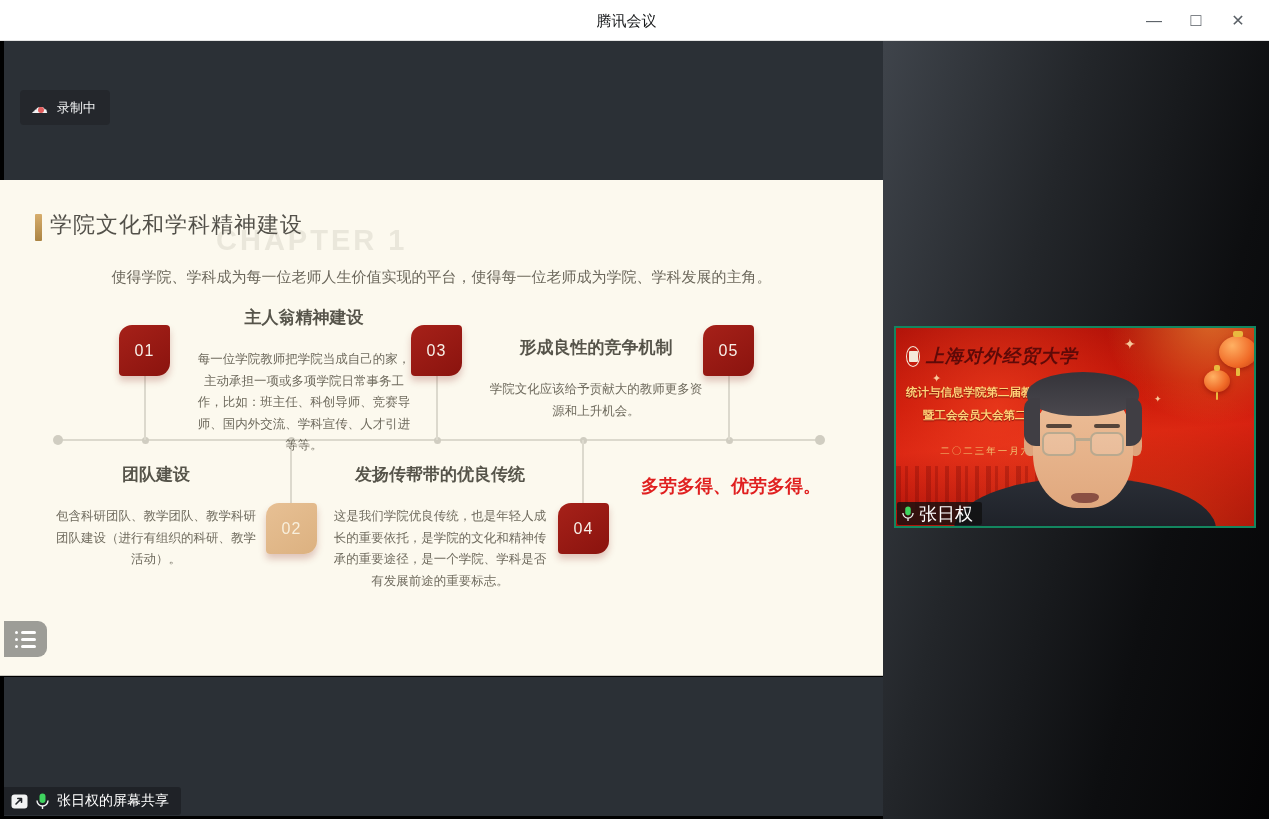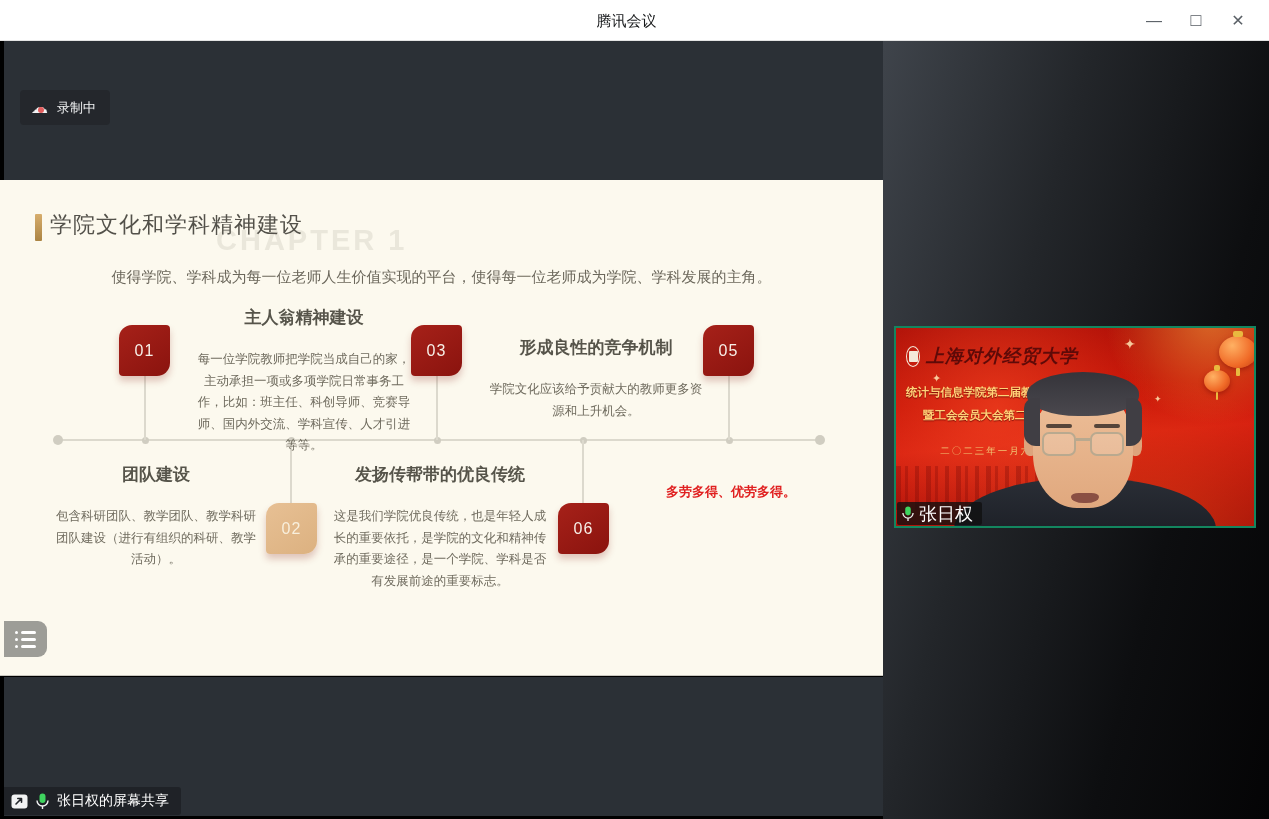--- a/index.html
+++ b/index.html
@@ -71,22 +71,22 @@
   .v4 { left:582px; top:260px; height:64px; }
   .v5 { left:728px; top:196px; height:64px; }
   .dot { position:absolute; border-radius:50%; background:#d0cdc1; }
   .dot.end { width:10px; height:10px; top:255px; }
   .dot.jnc { width:7px; height:7px; top:257px; }
 
   .tblock { position:absolute; text-align:center; }
   .tblock h3 { font-size:17px; font-weight:600; color:#56544a; }
   .tblock p { margin-top:20px; font-size:12.5px; line-height:1.72;
     color:#6f6b5e; }
-  .tblock p.hl { color:#e02020; font-weight:bold; font-size:13px;
-    }
+  .tblock p.hl { color:#e02020; font-weight:bold; font-size:18px;
+    margin-top:10px; }
   .tb1 { left:196px; top:126px; width:216px; }
   .tb3 { left:488px; top:156px; width:216px; }
   .tb2 { left:55px; top:283px; width:202px; }
   .tb4 { left:333px; top:283px; width:214px; }
   .tb5 { left:628px; top:281px; width:206px; }
 
   
   .side-toggle { position:absolute; left:4px; top:580px; width:43px;
     height:36px; background:#9d9d97; border-radius:0 9px 9px 0;
     display:flex; align-items:center; justify-content:center; }
@@ -234,21 +234,21 @@
         <div class="dot jnc" style="left:726px;"></div>
         <div class="vline v1"></div>
         <div class="vline v2"></div>
         <div class="vline v3"></div>
         <div class="vline v4"></div>
         <div class="vline v5"></div>
 
         <div class="sq n1">01</div>
         <div class="sq tan n2">02</div>
         <div class="sq n3">03</div>
-        <div class="sq n4">06</div>
+        <div class="sq n4">04</div>
         <div class="sq n5">05</div>
 
         <div class="tblock tb1">
           <h3>主人翁精神建设</h3>
           <p>每一位学院教师把学院当成自己的家，主动承担一项或多项学院日常事务工作，比如：班主任、科创导师、竞赛导师、国内外交流、学科宣传、人才引进等等。</p>
         </div>
         <div class="tblock tb2">
           <h3>团队建设</h3>
           <p>包含科研团队、教学团队、教学科研团队建设（进行有组织的科研、教学活动）。</p>
         </div>

